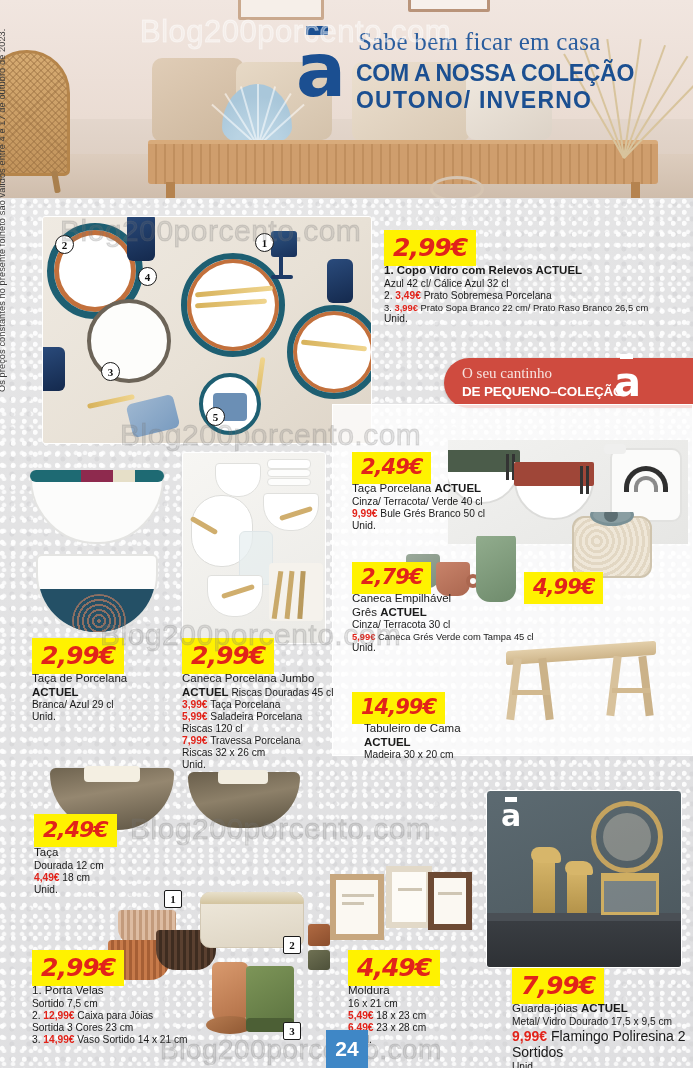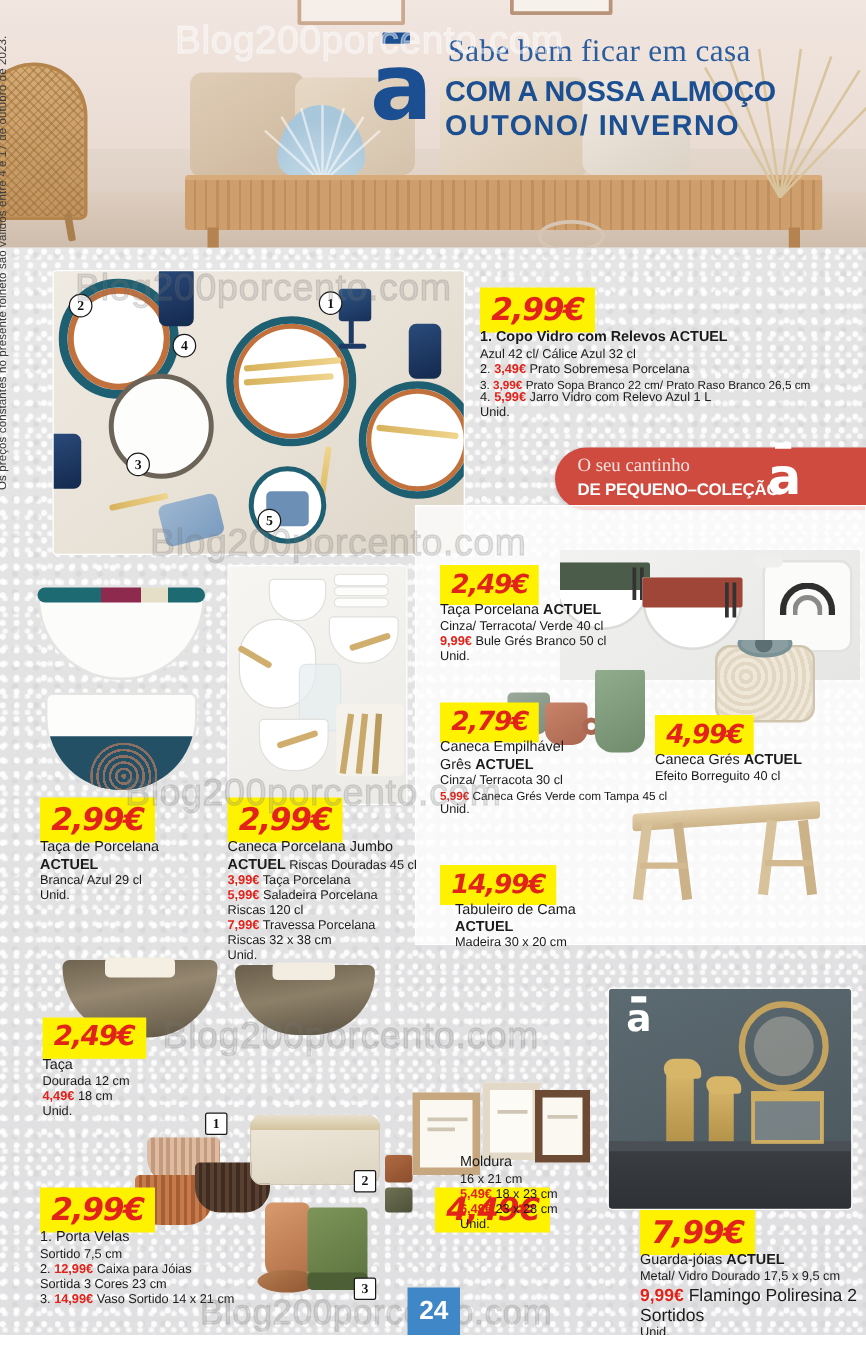--- a/index.html
+++ b/index.html
@@ -199,21 +199,21 @@
         <i style="transform:rotate(-20deg);"></i>
         <i style="transform:rotate(-30deg);"></i>
       </div>
     </div>
 
     <div class="hero-text">
       <div class="brand-a">
         <span class="bar"></span><span>a</span>
       </div>
       <div class="h-line1">Sabe bem ficar em casa</div>
-      <div class="h-line2">COM A NOSSA ALMOÇO</div>
+      <div class="h-line2">COM A NOSSA COLEÇÃO</div>
       <div class="h-line3">OUTONO/ INVERNO</div>
     </div>
   </div>
 
   <div class="legal">Os preços constantes no presente folheto são válidos entre 4 e 17 de outubro de 2023.</div>
 
   <div class="photo ph-card" style="left:42px; top:216px; width:330px; height:228px;
               background:linear-gradient(140deg,#efeae2 0%,#e8e1d6 55%,#ded5c8 100%);
               border-radius:3px;">
     <div style="position:absolute;left:4px;top:6px;width:96px;height:96px;border-radius:50%;
@@ -259,21 +259,20 @@
     <div class="cal" style="left:58px; top:145px;">3</div>
     <div class="cal" style="left:163px; top:190px;">5</div>
   </div>
 
   <div class="tag" style="left:384px; top:230px; font-size:25px;">2,99€</div>
   <div class="desc" style="left:384px; top:264px; width:300px;">
     <div class="t"><span class="b">1. Copo Vidro com Relevos </span><span class="b">ACTUEL</span></div>
     <div class="s">Azul 42 cl/ Cálice Azul 32 cl</div>
     <div class="s"><span>2. </span><span class="r">3,49€</span><span> Prato Sobremesa Porcelana</span></div>
     <div class="s" style="font-size:9.4px;"><span>3. </span><span class="r">3,99€</span><span> Prato Sopa Branco 22 cm/ Prato Raso Branco 26,5 cm</span></div>
-    <div class="s"><span>4. </span><span class="r">5,99€</span><span> Jarro Vidro com Relevo Azul 1 L</span></div>
     <div class="u">Unid.</div>
   </div>
 
   <div class="redban">
     <div class="l1">O seu cantinho</div>
     <div class="l2">DE PEQUENO–COLEÇÃO</div>
     <div class="ra">
       <span class="bar"></span><span>a</span>
     </div>
   </div>
@@ -332,24 +331,20 @@
   <div class="photo" style="left:556px; top:512px; width:120px; height:76px; background:transparent;">
     <div style="position:absolute;left:16px;top:4px;width:80px;height:62px;border-radius:12px;
                 background:repeating-radial-gradient(circle at 30% 40%, #efe7d8 0 3px, #e2d7c3 3px 6px);
                 border:2px solid #cfc4ae;"></div>
     <div style="position:absolute;left:34px;top:-8px;width:44px;height:22px;border-radius:50%;
                 background:#8a9ea2;border:3px solid #7a9196;"></div>
     <div style="position:absolute;left:48px;top:-4px;width:14px;height:14px;border-radius:50%;background:#5d6f73;"></div>
   </div>
 
   <div class="tag" style="left:524px; top:572px; font-size:21px;">4,99€</div>
-  <div class="desc" style="left:524px; top:602px; width:170px;">
-    <div class="t"><span>Caneca Grés </span><span class="b">ACTUEL</span></div>
-    <div class="s">Efeito Borreguito 40 cl</div>
-  </div>
 
   <div class="photo" style="left:486px; top:632px; width:188px; height:112px; background:transparent;">
     <div style="position:absolute;left:20px;top:14px;width:150px;height:14px;border-radius:3px;
                 background:linear-gradient(180deg,#e3cfaa,#cdb489);transform:skewY(-4deg);"></div>
     <div style="position:absolute;left:24px;top:26px;width:8px;height:62px;background:#d8c29c;transform:rotate(7deg);"></div>
     <div style="position:absolute;left:56px;top:26px;width:8px;height:62px;background:#cbb289;transform:rotate(-7deg);"></div>
     <div style="position:absolute;left:124px;top:24px;width:8px;height:60px;background:#d8c29c;transform:rotate(7deg);"></div>
     <div style="position:absolute;left:156px;top:24px;width:8px;height:60px;background:#cbb289;transform:rotate(-7deg);"></div>
     <div style="position:absolute;left:26px;top:58px;width:38px;height:5px;background:#d2b98f;"></div>
     <div style="position:absolute;left:126px;top:56px;width:38px;height:5px;background:#d2b98f;"></div>
@@ -401,21 +396,21 @@
     <div style="position:absolute;left:6px;top:70px;width:30px;height:5px;border-radius:3px;background:#d0ae6d;transform:rotate(30deg);"></div>
   </div>
   <div class="tag" style="left:182px; top:638px; font-size:25px;">2,99€</div>
   <div class="desc" style="left:182px; top:672px; width:180px;">
     <div class="t">Caneca Porcelana Jumbo</div>
     <div class="t"><span class="b">ACTUEL</span><span class="s"> Riscas Douradas 45 cl</span></div>
     <div class="s"><span class="r">3,99€</span><span> Taça Porcelana</span></div>
     <div class="s"><span class="r">5,99€</span><span> Saladeira Porcelana</span></div>
     <div class="s">Riscas 120 cl</div>
     <div class="s"><span class="r">7,99€</span><span> Travessa Porcelana</span></div>
-    <div class="s">Riscas 32 x 38 cm</div>
+    <div class="s">Riscas 32 x 26 cm</div>
     <div class="u">Unid.</div>
   </div>
 
   <div class="photo" style="left:40px; top:762px; width:280px; height:88px; background:transparent;">
     <div style="position:absolute;left:10px;top:6px;width:124px;height:62px;border-radius:6px 6px 60px 60px;
                 background:linear-gradient(170deg,#6f6450 0%,#958770 40%,#5d5443 100%);"></div>
     <div style="position:absolute;left:44px;top:4px;width:56px;height:16px;border-radius:4px;background:#f4efe2;"></div>
     <div style="position:absolute;left:148px;top:10px;width:112px;height:56px;border-radius:6px 6px 54px 54px;
                 background:linear-gradient(170deg,#6a5f4c,#8d8069 45%,#58503f);"></div>
     <div style="position:absolute;left:178px;top:8px;width:50px;height:14px;border-radius:4px;background:#f2ede0;"></div>
@@ -466,21 +461,21 @@
   <div class="photo" style="left:328px; top:846px; width:160px; height:110px; background:transparent;">
     <div style="position:absolute;left:2px;top:28px;width:54px;height:66px;border:6px solid #c7a77f;background:#fbf8f2;"></div>
     <div style="position:absolute;left:58px;top:20px;width:46px;height:62px;border:6px solid #e2d9c8;background:#fdfbf6;"></div>
     <div style="position:absolute;left:100px;top:26px;width:44px;height:58px;border:6px solid #6d4a34;background:#fbf8f2;"></div>
     <div style="position:absolute;left:14px;top:48px;width:32px;height:3px;background:#cfc6b4;"></div>
     <div style="position:absolute;left:14px;top:56px;width:22px;height:3px;background:#cfc6b4;"></div>
     <div style="position:absolute;left:70px;top:42px;width:24px;height:3px;background:#cfc6b4;"></div>
     <div style="position:absolute;left:110px;top:46px;width:24px;height:3px;background:#cfc6b4;"></div>
   </div>
   <div class="tag" style="left:348px; top:950px; font-size:25px;">4,49€</div>
-  <div class="desc" style="left:348px; top:924px; width:150px;margin-left:20px;">
+  <div class="desc" style="left:348px; top:984px; width:150px;">
     <div class="t">Moldura</div>
     <div class="s">16 x 21 cm</div>
     <div class="s"><span class="r">5,49€</span><span> 18 x 23 cm</span></div>
     <div class="s"><span class="r">6,49€</span><span> 23 x 28 cm</span></div>
     <div class="u">Unid.</div>
   </div>
 
   <div class="photo ph-card" style="left:486px; top:790px; width:196px; height:178px;
               background:linear-gradient(160deg,#5c6a71,#4a565c); border-radius:4px;">
     <div style="position:absolute;right:18px;top:10px;width:72px;height:72px;border-radius:50%;

